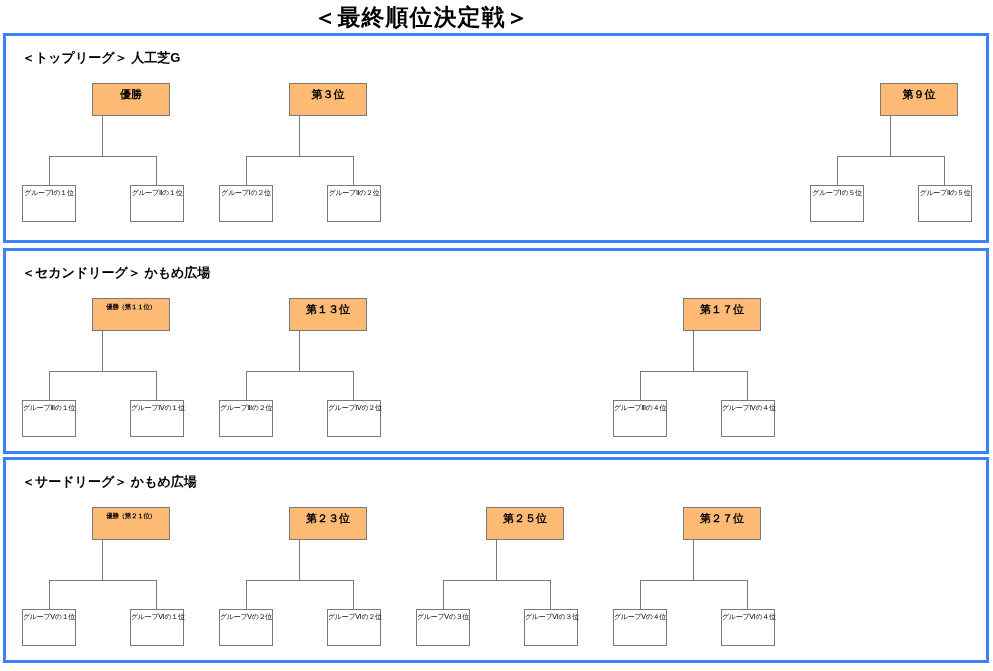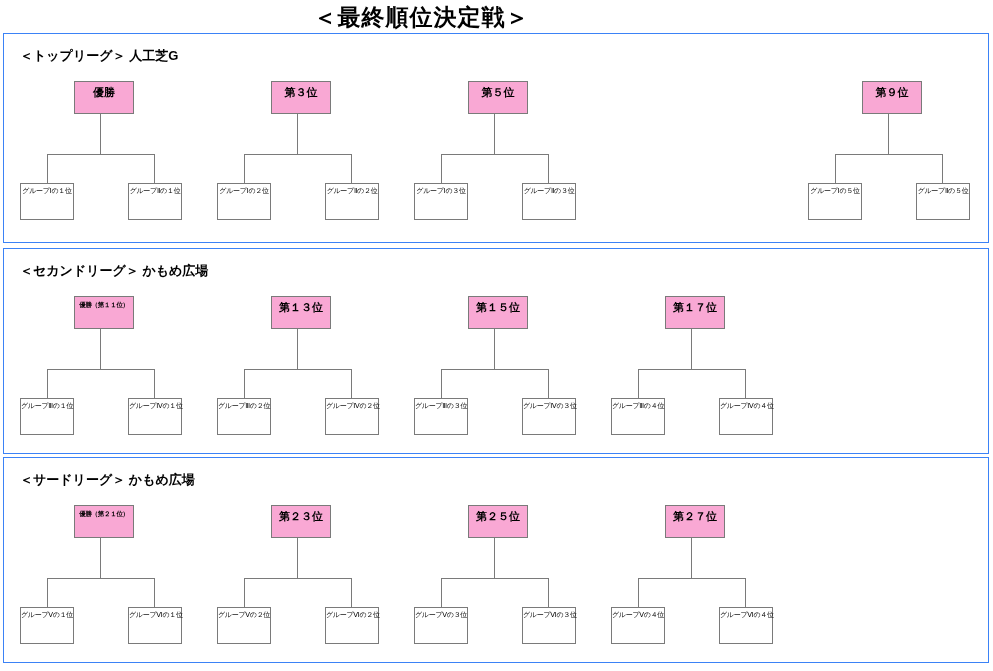--- a/index.html
+++ b/index.html
@@ -6,34 +6,34 @@
   body{
     position:relative;width:993px;height:671px;overflow:hidden;
     font-family:"Liberation Sans","DejaVu Sans",sans-serif;color:#000;
   }
   .page-title{
     position:absolute;top:2px;left:0;width:843px;text-align:center;
     font-size:23px;font-weight:bold;letter-spacing:1px;
   }
   .sec{
     position:absolute;left:3px;width:986px;height:206px;
-    border:1px solid #3b82f6;background:#ffffff;box-sizing:border-box;
+    border:3px solid #3b82f6;background:#ffffff;box-sizing:border-box;
   }
   .sec.s1{top:33px;height:210px;}
   .sec.s2{top:248px;}
   .sec.s3{top:457px;}
   .sec-header{
     position:absolute;left:16px;top:13px;
     font-size:13px;font-weight:bold;white-space:nowrap;
   }
   .bracket{position:absolute;top:47px;width:162px;height:139px;}
   .p0{left:16px}.p1{left:213px}.p2{left:410px}.p3{left:607px}.p4{left:804px}
   .rankbox{
-    position:absolute;left:54px;top:0;width:60px;height:33px;
-    border:1px solid #7a7a7a;box-sizing:border-box;background:#f9a8d4;
+    position:absolute;left:70px;top:0;width:78px;height:33px;
+    border:1px solid #7a7a7a;box-sizing:border-box;background:#fdba74;
     text-align:center;padding-top:3px;
     font-size:11px;font-weight:bold;white-space:nowrap;
   }
   .rankbox.small{font-size:6.5px;padding-top:4px;letter-spacing:-0.3px;}
   .ln{position:absolute;background:#7a7a7a;}
   .vtop{left:80px;top:33px;width:1px;height:40px;}
   .hbar{left:27px;top:73px;width:108px;height:1px;}
   .vleft{left:27px;top:73px;width:1px;height:29px;}
   .vright{left:134px;top:73px;width:1px;height:29px;}
   .gbox{
@@ -66,29 +66,20 @@
   <div class="bracket p1">
     <div class="rankbox"><span>第３位</span></div>
     <div class="ln vtop"></div>
     <div class="ln hbar"></div>
     <div class="ln vleft"></div>
     <div class="ln vright"></div>
     <div class="gbox gleft"><span>グループⅠの２位</span></div>
     <div class="gbox gright"><span>グループⅡの２位</span></div>
   </div>
 
-  <div class="bracket p2">
-    <div class="rankbox"><span>第５位</span></div>
-    <div class="ln vtop"></div>
-    <div class="ln hbar"></div>
-    <div class="ln vleft"></div>
-    <div class="ln vright"></div>
-    <div class="gbox gleft"><span>グループⅠの３位</span></div>
-    <div class="gbox gright"><span>グループⅡの３位</span></div>
-  </div>
 
 
   <div class="bracket p4">
     <div class="rankbox"><span>第９位</span></div>
     <div class="ln vtop"></div>
     <div class="ln hbar"></div>
     <div class="ln vleft"></div>
     <div class="ln vright"></div>
     <div class="gbox gleft"><span>グループⅠの５位</span></div>
     <div class="gbox gright"><span>グループⅡの５位</span></div>
@@ -111,29 +102,20 @@
   <div class="bracket p1">
     <div class="rankbox"><span>第１３位</span></div>
     <div class="ln vtop"></div>
     <div class="ln hbar"></div>
     <div class="ln vleft"></div>
     <div class="ln vright"></div>
     <div class="gbox gleft"><span>グループⅢの２位</span></div>
     <div class="gbox gright"><span>グループⅣの２位</span></div>
   </div>
 
-  <div class="bracket p2">
-    <div class="rankbox"><span>第１５位</span></div>
-    <div class="ln vtop"></div>
-    <div class="ln hbar"></div>
-    <div class="ln vleft"></div>
-    <div class="ln vright"></div>
-    <div class="gbox gleft"><span>グループⅢの３位</span></div>
-    <div class="gbox gright"><span>グループⅣの３位</span></div>
-  </div>
 
   <div class="bracket p3">
     <div class="rankbox"><span>第１７位</span></div>
     <div class="ln vtop"></div>
     <div class="ln hbar"></div>
     <div class="ln vleft"></div>
     <div class="ln vright"></div>
     <div class="gbox gleft"><span>グループⅢの４位</span></div>
     <div class="gbox gright"><span>グループⅣの４位</span></div>
   </div>

